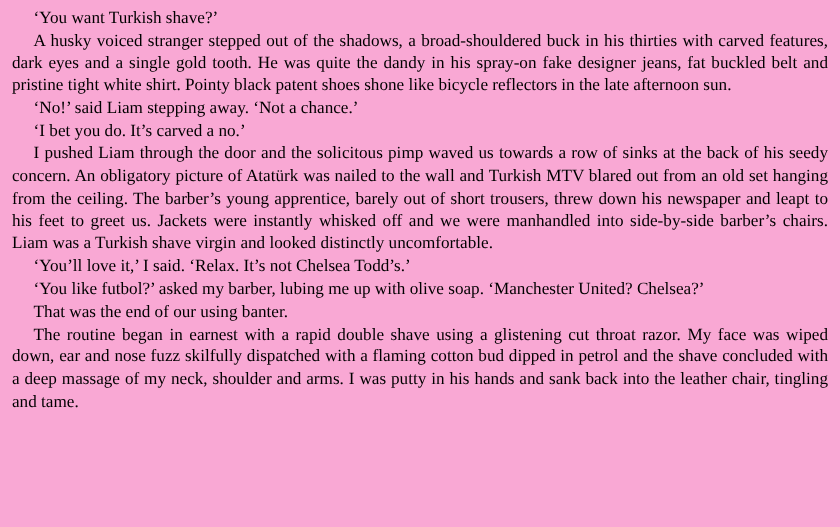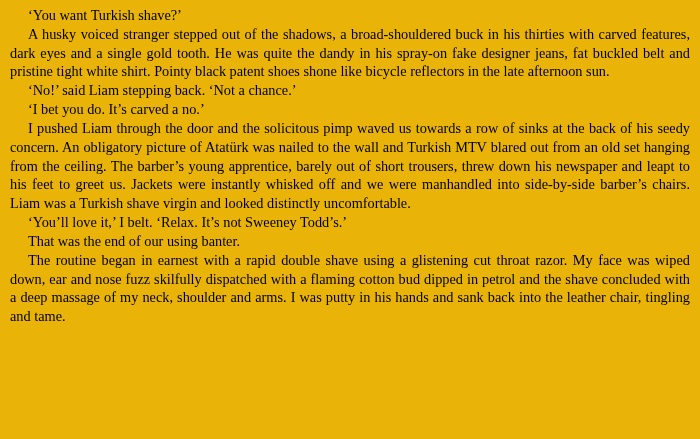--- a/index.html
+++ b/index.html
@@ -11,21 +11,21 @@
     width: 700px;
     height: 439px;
     overflow: hidden;
     font-family: "Liberation Serif", "DejaVu Serif", serif;
   }
   #page {
     width: 700px;
     height: 439px;
     box-sizing: border-box;
     padding: 6px 10px 0 10px;
-    background: #eab308;
+    background: #f9a8d4;
   }
   .para {
     font-size: 14.3px;
     line-height: 1.318;
     color: #000000;
     text-align: justify;
     text-justify: inter-word;
     margin: 0;
     text-indent: 0;
     hyphens: none;
@@ -34,21 +34,22 @@
     text-indent: 18px;
   }
 </style>
 </head>
 <body>
 
 <div id="page">
   <div>
     <p class="para indent">‘You want Turkish shave?’</p>
     <p class="para indent">A husky voiced stranger stepped out of the shadows, a broad-shouldered buck in his thirties with carved features, dark eyes and a single gold tooth. He was quite the dandy in his spray-on fake designer jeans, fat buckled belt and pristine tight white shirt. Pointy black patent shoes shone like bicycle reflectors in the late afternoon sun.</p>
-    <p class="para indent">‘No!’ said Liam stepping back. ‘Not a chance.’</p>
+    <p class="para indent">‘No!’ said Liam stepping away. ‘Not a chance.’</p>
     <p class="para indent">‘I bet you do. It’s carved a no.’</p>
     <p class="para indent">I pushed Liam through the door and the solicitous pimp waved us towards a row of sinks at the back of his seedy concern. An obligatory picture of Atatürk was nailed to the wall and Turkish MTV blared out from an old set hanging from the ceiling. The barber’s young apprentice, barely out of short trousers, threw down his newspaper and leapt to his feet to greet us. Jackets were instantly whisked off and we were manhandled into side-by-side barber’s chairs. Liam was a Turkish shave virgin and looked distinctly uncomfortable.</p>
-    <p class="para indent">‘You’ll love it,’ I belt. ‘Relax. It’s not Sweeney Todd’s.’</p>
+    <p class="para indent">‘You’ll love it,’ I said. ‘Relax. It’s not Chelsea Todd’s.’</p>
+    <p class="para indent">‘You like futbol?’ asked my barber, lubing me up with olive soap. ‘Manchester United? Chelsea?’</p>
     <p class="para indent">That was the end of our using banter.</p>
     <p class="para indent">The routine began in earnest with a rapid double shave using a glistening cut throat razor. My face was wiped down, ear and nose fuzz skilfully dispatched with a flaming cotton bud dipped in petrol and the shave concluded with a deep massage of my neck, shoulder and arms. I was putty in his hands and sank back into the leather chair, tingling and tame.</p>
 
   </div>
 </div>
 
 </body></html>

